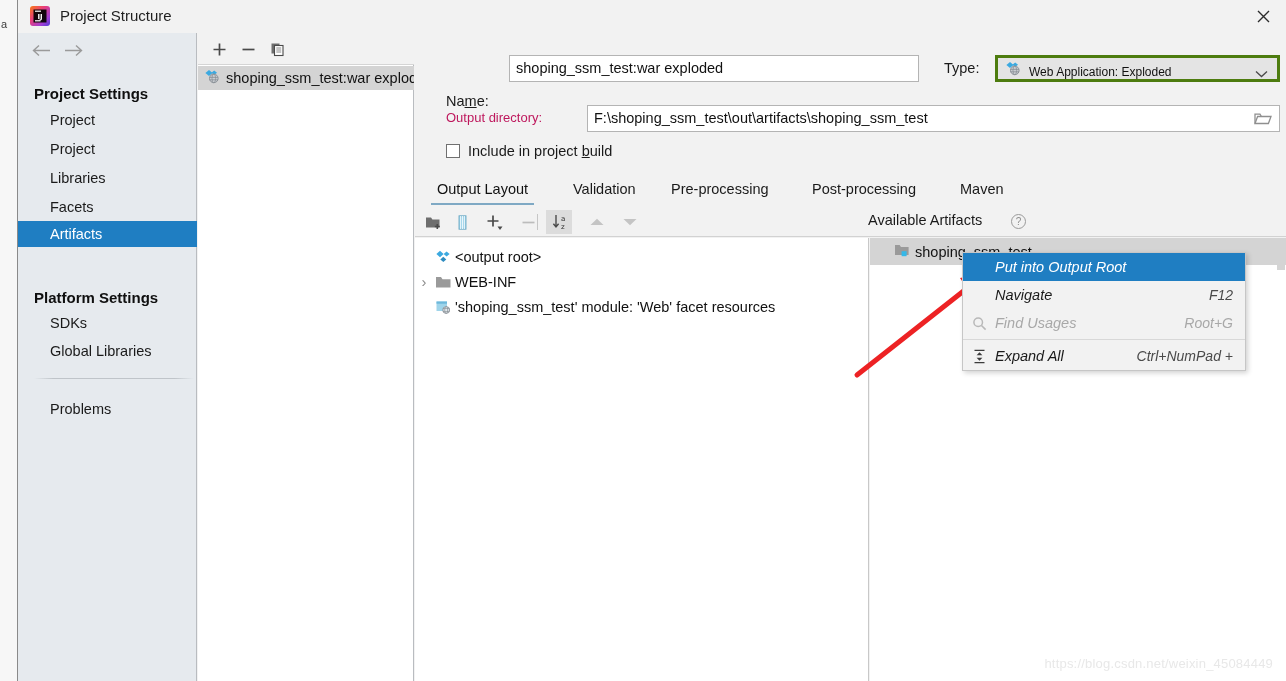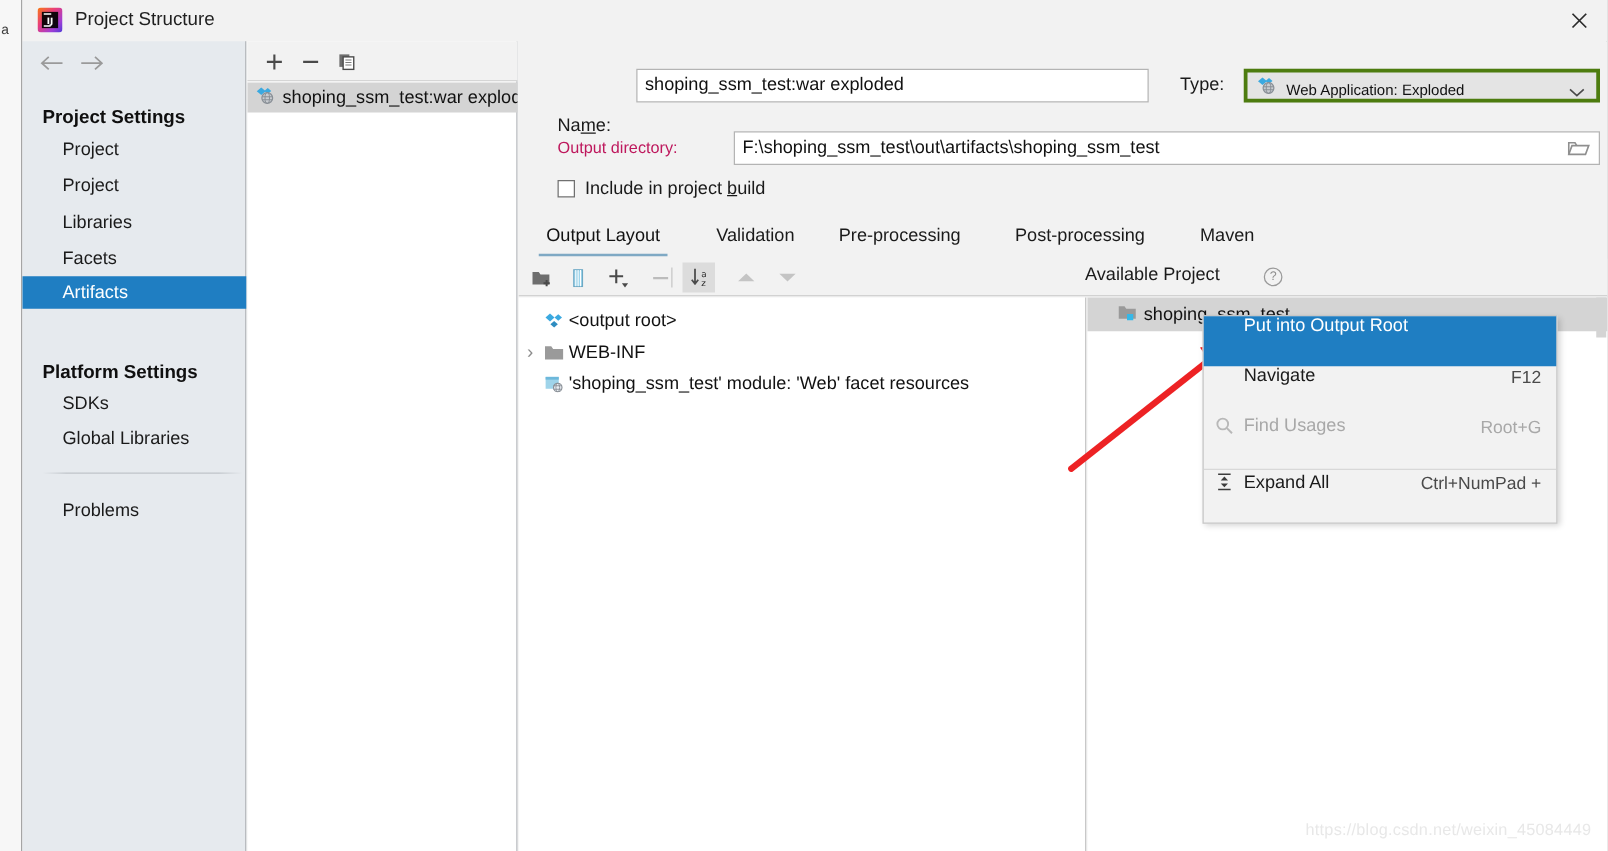--- a/index.html
+++ b/index.html
@@ -288,24 +288,25 @@
   
   .ctx-menu {
     position: absolute; left: 962px; top: 252px;
     width: 284px;
     background: #f2f2f2;
     border: 1px solid #c6c6c6;
     box-shadow: 2px 2px 5px rgba(0,0,0,0.18);
     padding: 0;
   }
   .ctx-item {
-    position: relative; height: 40px;
-    display: flex; align-items: flex-start;
+    position: relative; height: 28px;
+    display: flex; align-items: center;
     font-size: 14.5px; color: #1a1a1a;
     cursor: default;
+    font-style: italic;
   }
   .ctx-item.highlight { background: #1f7ec2; color: #ffffff; }
   .ctx-item.disabled { color: #a8a8a8; }
   .ctx-ico {
     width: 32px; display: flex; align-items: center; justify-content: center;
   }
   .ctx-lbl { flex: 1; }
   .ctx-acc {
     margin-left: auto; padding-right: 12px;
     font-size: 14px; color: #4a4a4a;
@@ -520,21 +521,21 @@
           <svg width="16" height="10" viewBox="0 0 16 10">
             <path d="M1.5 8 L8 1.8 L14.5 8 Z" fill="#c4c4c4"></path>
           </svg>
         </div>
         <div class="ol-icon" style="left:201px">
           <svg width="16" height="10" viewBox="0 0 16 10">
             <path d="M1.5 2 L8 8.2 L14.5 2 Z" fill="#c4c4c4"></path>
           </svg>
         </div>
 
-        <div class="avail-title">Available Project</div>
+        <div class="avail-title">Available Artifacts</div>
         <div class="help-circle">?</div>
       </div>
 
       <div class="ol-tree">
         <div class="tree-row" style="top:6px">
           <span class="tree-expander"></span>
           <span class="tree-ico">
             <svg width="17" height="14" viewBox="0 0 17 14">
               <path d="M5 0.8 L8.6 4 L5 7.2 L1.4 4 Z" fill="#3ba9e0"></path>
               <path d="M11.6 1.4 L14.6 4 L11.6 6.6 L8.6 4 Z" fill="#3ba9e0"></path>

